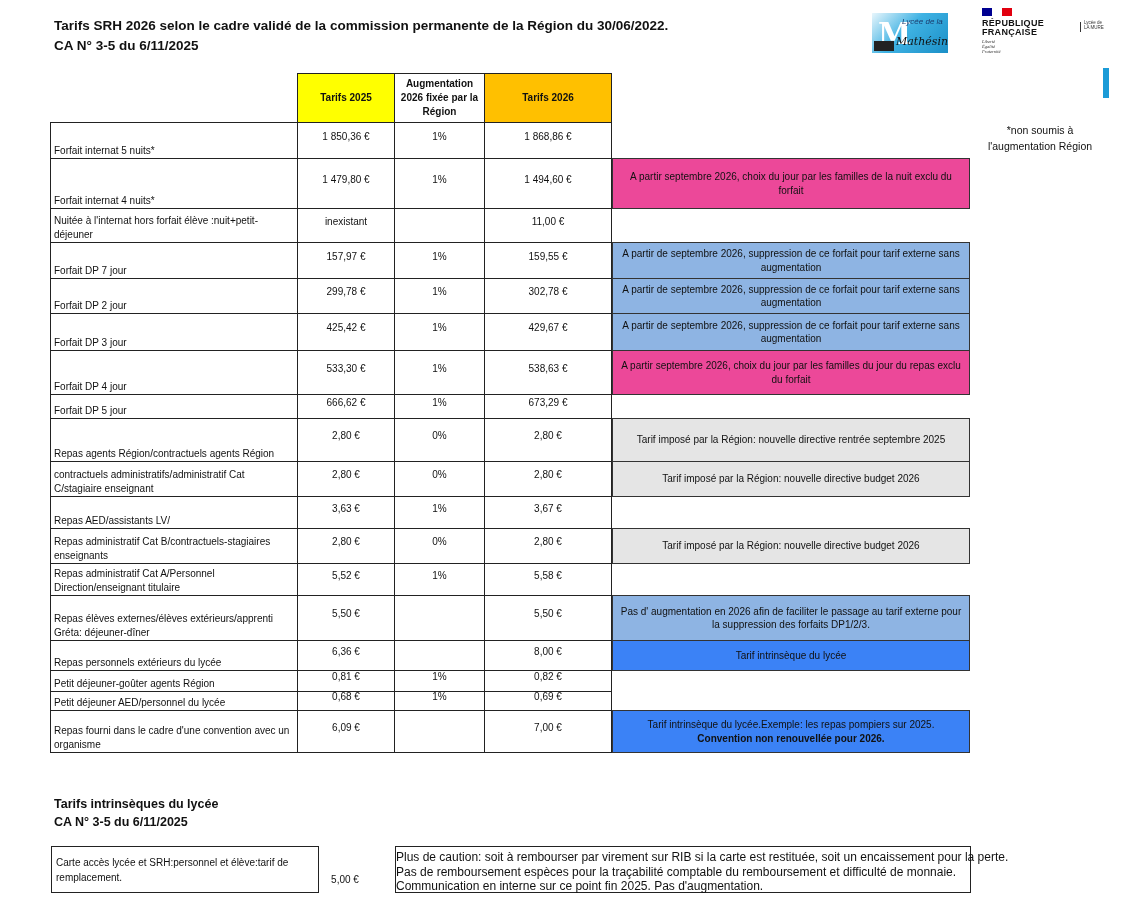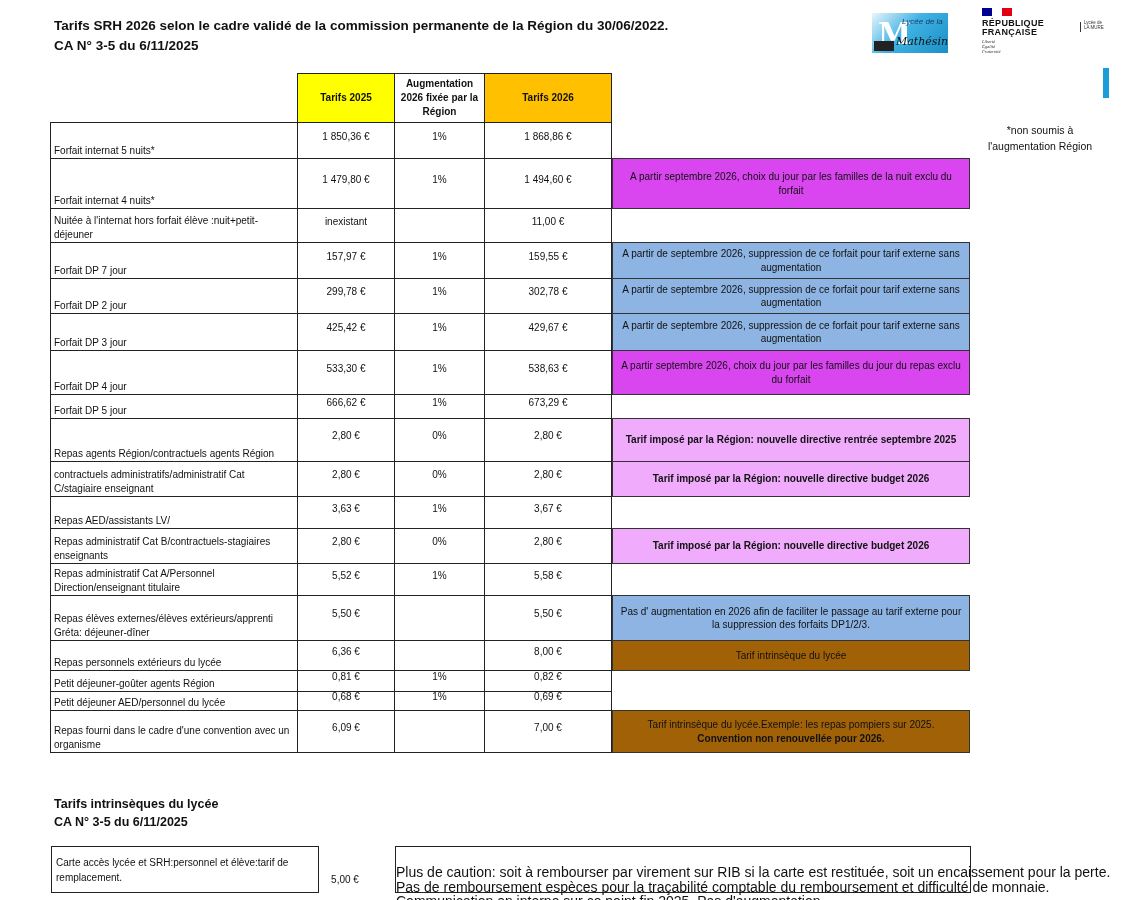--- a/index.html
+++ b/index.html
@@ -27,38 +27,38 @@
   .note { left: 975px; top: 122px; width: 130px; font-size: 10.5px; line-height: 16px; text-align: center; }
 
   table.main { position: absolute; left: 50px; top: 73px; border-collapse: collapse; table-layout: fixed; }
   table.main td { font-size: 10px; line-height: 13.5px; padding: 0; border: 1px solid #222; }
   table.main td.blank { border: none; }
   td.label { text-align: left; vertical-align: bottom; padding: 0 2px 1px 3px !important; }
   td.num { text-align: center; vertical-align: middle; }
   td.num span { position: relative; top: -4px; }
   td.gapl { border-top: none !important; border-bottom: none !important; border-right: none !important; border-left: 1px solid #555 !important; }
   td.com { text-align: center; vertical-align: middle; padding: 2px 4px !important; border: 1px solid #333 !important; }
-  td.com.pink { background: #d946ef; }
+  td.com.pink { background: #ec4899; }
   td.com.blue { background: #8eb4e3; }
-  td.com.peach { background: #f0abfc; font-weight: bold; }
-  td.com.white { background: #a16207; }
+  td.com.peach { background: #e5e5e5; }
+  td.com.white { background: #3b82f6; }
   td.com.none { border: none !important; }
   th.h { font-size: 10px; font-weight: bold; line-height: 14px; border: 1px solid #222; text-align: center; vertical-align: middle; padding: 0; }
   th.h.yellow { background: #ffff00; }
   th.h.orange { background: #ffc000; }
   th.h.white { background: #fff; font-weight: bold; }
 
   .sec2-title { left: 54px; top: 795px; font-size: 12.5px; font-weight: bold; line-height: 18px; }
   .sec2-sub { left: 54px; top: 813px; font-size: 12.5px; font-weight: bold; line-height: 18px; }
   .card-label { left: 51px; top: 846px; width: 268px; height: 47px; border: 1px solid #222;
                 font-size: 10px; line-height: 15px; padding: 8px 2px 0 4px; box-sizing: border-box; }
   .card-price { left: 295px; top: 856px; width: 100px; height: 47px; font-size: 10px;
                 display: flex; align-items: center; justify-content: center; }
   .card-note { left: 395px; top: 846px; width: 576px; height: 47px; border: 1px solid #222; box-sizing: border-box;
-               font-size: 14px; line-height: 14.5px; text-align: left; padding-top: 18px; }
+               font-size: 12px; line-height: 14.5px; text-align: left; padding-top: 3px; }
   .card-note div { white-space: nowrap; }
 </style>
 </head>
 <body>
 
 <div class="abs title">Tarifs  SRH 2026 selon le cadre validé de  la commission permanente de la Région du 30/06/2022.</div>
 <div class="abs subtitle">CA N° 3-5  du 6/11/2025</div>
 
 <div class="abs logo-lycee">
   <span class="m">M</span>

